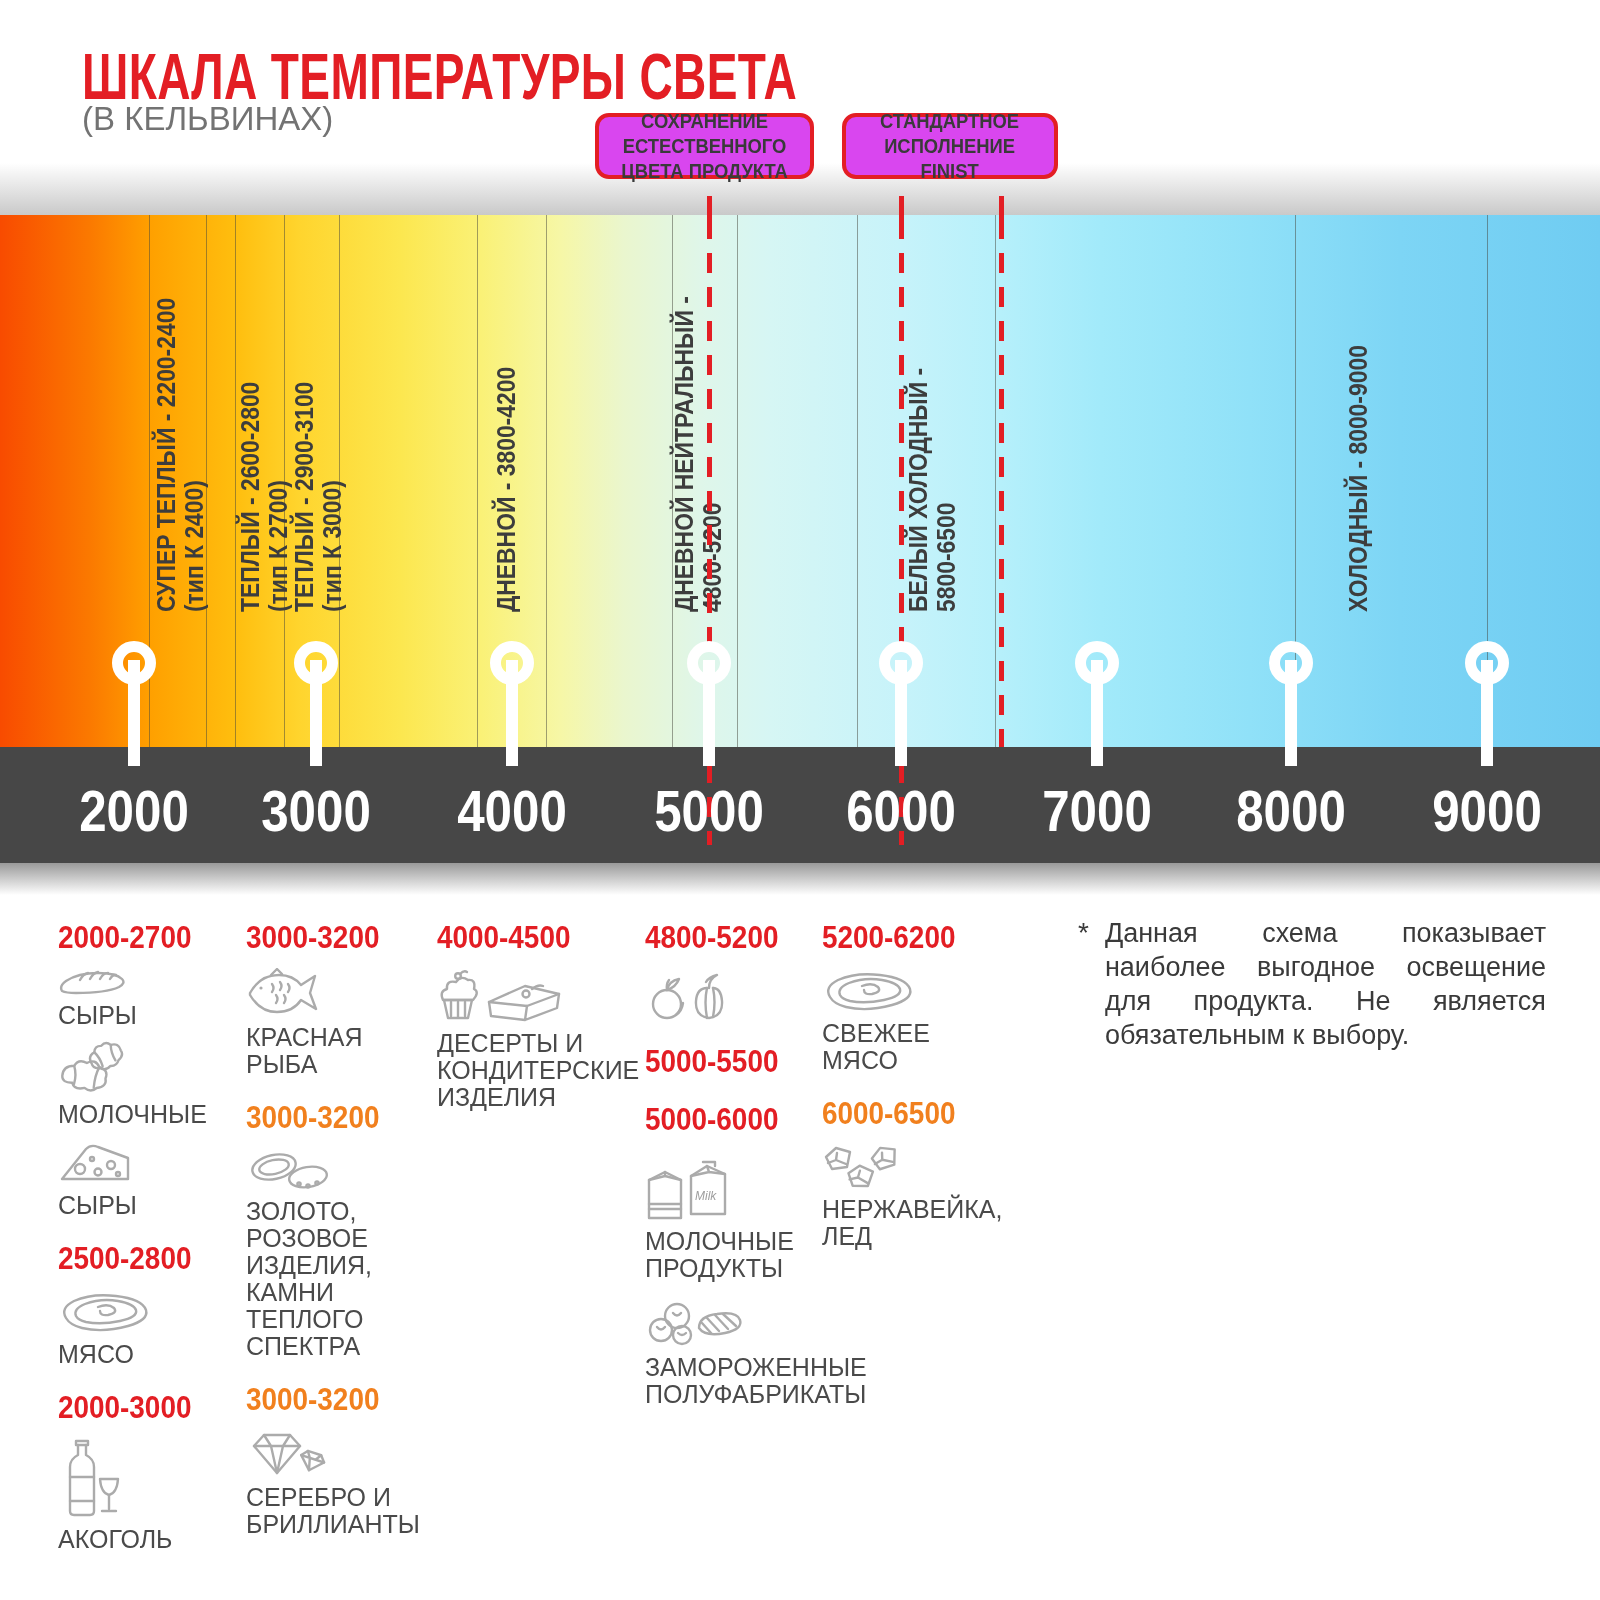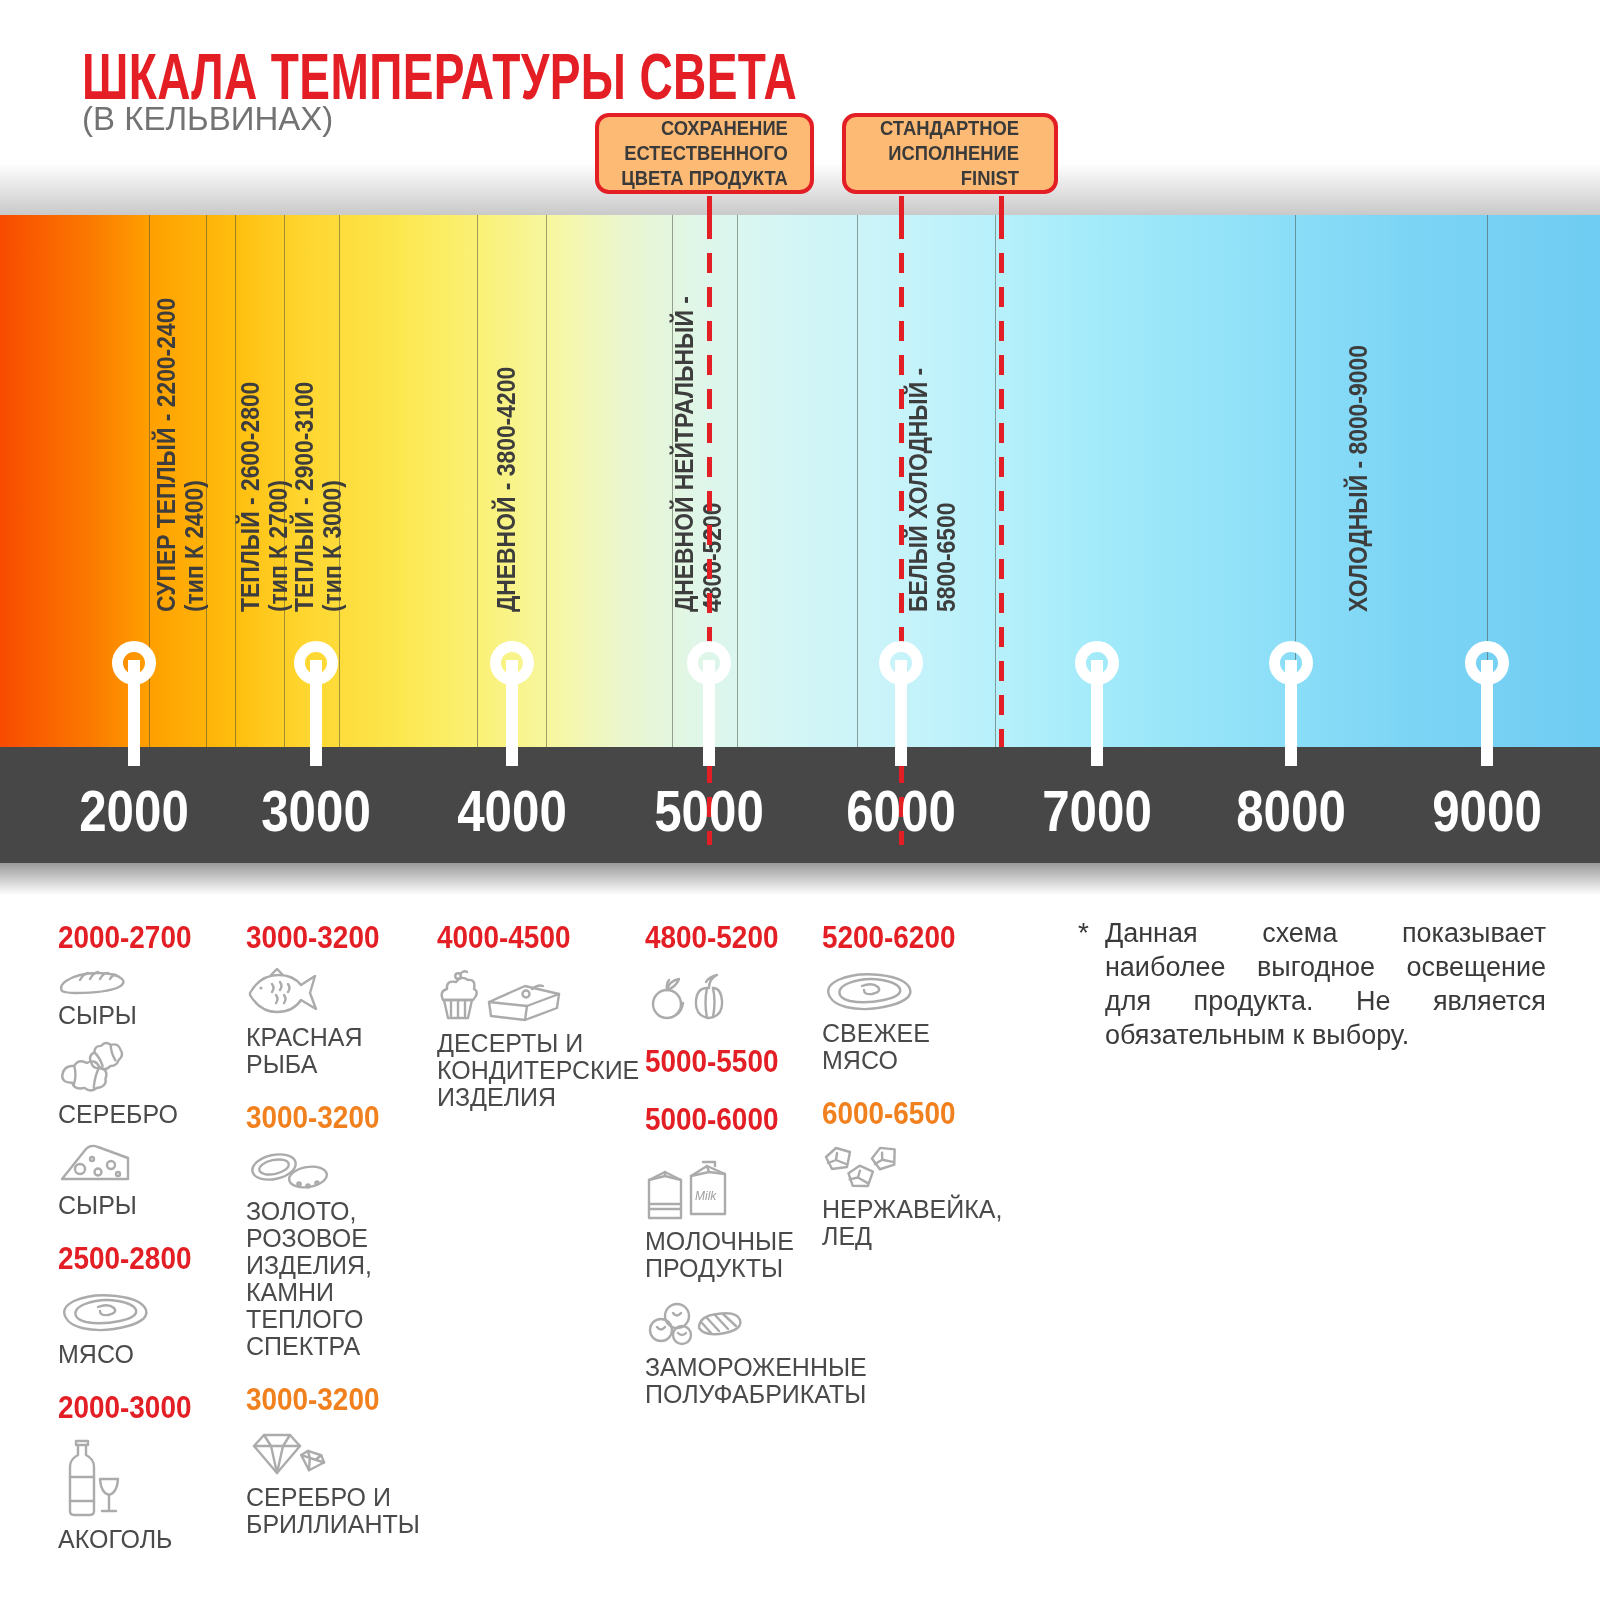--- a/index.html
+++ b/index.html
@@ -4,22 +4,22 @@
 <style>
   html,body{margin:0;padding:0;background:#fff;}
   .poster{position:relative;width:1600px;height:1600px;background:#ffffff;overflow:hidden;
           font-family:"Liberation Sans",sans-serif;}
 
   
   .page-title{position:absolute;left:82px;top:40px;font-size:64px;font-weight:700;color:#E31E24;
               white-space:nowrap;transform:scaleX(0.72);transform-origin:0 0;letter-spacing:.5px;}
   .page-subtitle{position:absolute;left:82px;top:100px;font-size:33px;color:#737373;}
 
-  .callout{position:absolute;top:113px;height:81px;background:#fdba74;border:4px solid #E31E24;
-           border-radius:14px;display:flex;align-items:center;justify-content:center;text-align:right;
+  .callout{position:absolute;top:113px;height:66px;background:#d946ef;border:4px solid #E31E24;
+           border-radius:14px;display:flex;align-items:center;justify-content:center;text-align:center;
            z-index:9;box-sizing:border-box;}
   .callout span{font-size:20px;font-weight:700;color:#3A3A3A;line-height:1.25;white-space:pre-line;
                 transform:scaleX(0.92);}
   #callout-preserve{left:595px;width:219px;}
   #callout-finist{left:842px;width:216px;}
 
   
   .prebar-shade{position:absolute;left:0;top:163px;width:1600px;height:52px;
                 background:linear-gradient(#ffffff,#c9c9c9);z-index:0;}
   .gradient-bar{position:absolute;left:0;top:215px;width:1600px;height:532px;z-index:1;}
@@ -163,21 +163,21 @@
             <div class="item-icon"><svg width="74" height="56" viewBox="0 0 74 56" fill="none" stroke="#ABABAB" stroke-width="2.4" stroke-linecap="round" stroke-linejoin="round" xmlns="http://www.w3.org/2000/svg">
                 <g transform="rotate(-24 50 17)">
                   <path d="M32 17 Q31 9 39 8 Q42 2 48 5 Q54 2 57 8 Q65 9 64 17 Q65 23 58 25 Q54 30 48 27 Q42 30 38 25 Q31 23 32 17 Z"></path>
                   <path d="M39 8 Q42 15 41 24 M57 8 Q54 15 55 24"></path>
                 </g>
                 <g transform="rotate(10 22 40)">
                   <path d="M4 40 Q3 30 14 28 Q17 20 26 23 Q34 17 39 25 Q49 26 47 35 Q50 43 40 46 Q35 52 28 48 Q18 52 15 45 Q5 47 4 40 Z"></path>
                   <path d="M14 28 Q18 36 17 46 M39 25 Q36 34 37 46"></path>
                 </g>
               </svg></div>
-            <div class="item-label">СЕРЕБРО</div>
+            <div class="item-label">МОЛОЧНЫЕ</div>
           </div>
           <div class="item">
             <div class="item-icon"><svg width="74" height="48" viewBox="0 0 74 48" fill="none" stroke="#ABABAB" stroke-width="2.4" stroke-linecap="round" stroke-linejoin="round" xmlns="http://www.w3.org/2000/svg">
                 <path d="M4 41 L28 11 Q33 6 40 9 L70 20 L70 41 Z"></path>
                 <circle cx="22" cy="31" r="5"></circle>
                 <circle cx="40" cy="34" r="3.5"></circle>
                 <circle cx="53" cy="27" r="4"></circle>
                 <circle cx="34" cy="21" r="2"></circle>
                 <circle cx="60" cy="36" r="2"></circle>
               </svg></div>

